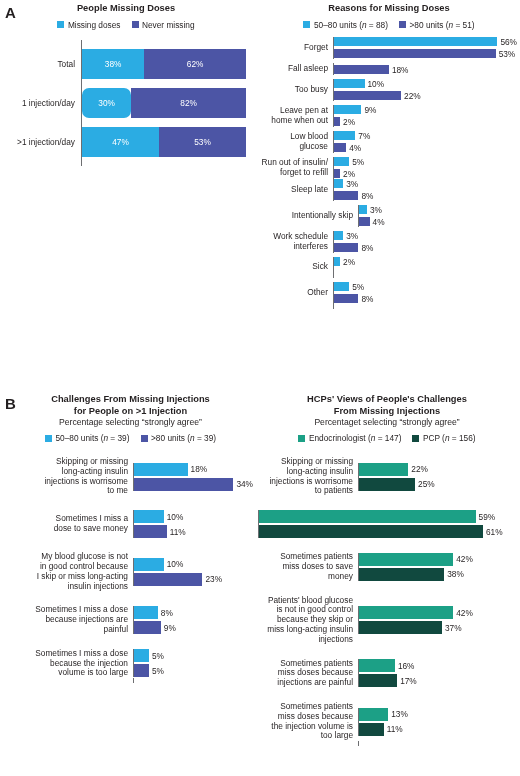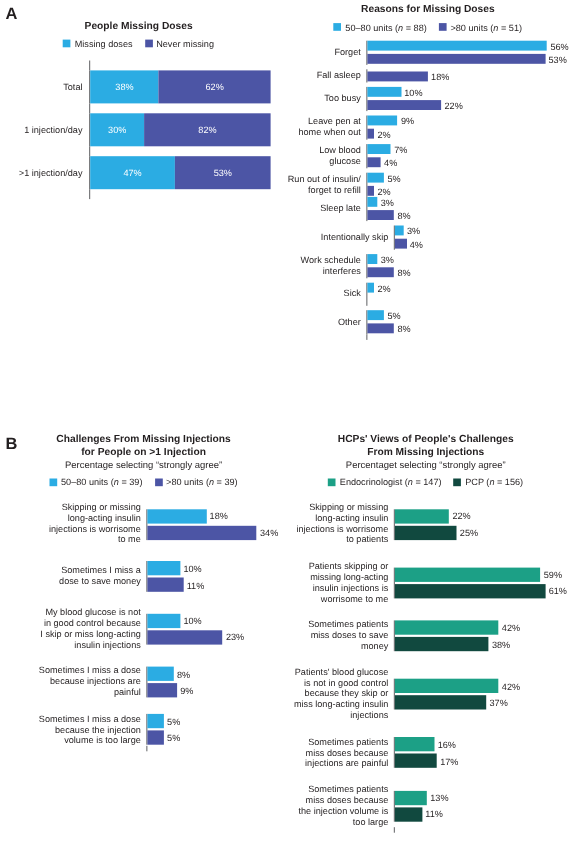--- a/index.html
+++ b/index.html
@@ -70,21 +70,21 @@
   .st-gap { height:9px; }
   .axis-tail { border-left:1.2px solid #6d6e71; }
 </style>
 </head>
 <body>
 
 <div class="panel" style="left:0; top:0; width:520px; height:390px;">
 
   <div class="panel-letter" style="position:absolute; left:5px; top:4px;">A</div>
 
-  <div style="position:absolute; left:6px; top:18px; width:240px;">
+  <div style="position:absolute; left:6px; top:3px; width:240px;">
     <div class="chart-title">People Missing Doses</div>
 
     <div class="legend">
       <div class="legend-item">
         <span class="swatch" style="background:#2BACE3"></span>
         <span>Missing doses</span>
       </div>
       <div class="legend-item">
         <span class="swatch" style="background:#4C55A5"></span>
         <span>Never missing</span>
@@ -100,21 +100,21 @@
           <div class="st-seg" style="width:38%; background:#2BACE3;">38%</div>
           <div class="st-seg" style="width:62%; background:#4C55A5;">62%</div>
         </div>
       </div>
 
       <div class="st-gap axis-tail" style="margin-left:75px;"></div>
 
       <div class="st-row">
         <div class="st-label" style="width:75px;">1 injection/day</div>
         <div class="st-bars">
-          <div class="st-seg" style="width:30%; background:#2BACE3;">30%</div>
+          <div class="st-seg" style="width:30%; background:#2BACE3;border-radius:7px;">30%</div>
           <div class="st-seg" style="width:70%; background:#4C55A5;">82%</div>
         </div>
       </div>
 
       <div class="st-gap axis-tail" style="margin-left:75px;"></div>
 
       <div class="st-row">
         <div class="st-label" style="width:75px;">&gt;1 injection/day</div>
         <div class="st-bars">
           <div class="st-seg" style="width:47%; background:#2BACE3;">47%</div>
@@ -422,24 +422,20 @@
               <div class="bar" style="height: 13px; background: rgb(28, 160, 134); width: 31.4286%;"></div>
               <span class="bar-val">22%</span>
             </div>
             <div class="bar-line" style="margin-top: 2px;">
               <div class="bar" style="height: 13px; background: rgb(17, 73, 63); width: 35.7143%;"></div>
               <span class="bar-val">25%</span>
             </div>
           </div>
         </div>
         <div class="gbar-row" style="margin-top: 14px;">
-          <div class="gbar-label" style="width: 100px; white-space: pre-line;">Patients skipping or
-missing long-acting
-insulin injections is
-worrisome to me</div>
           <div class="gbar-bars">
             <div class="bar-line">
               <div class="bar" style="height: 13px; background: rgb(28, 160, 134); width: 84.2857%;"></div>
               <span class="bar-val">59%</span>
             </div>
             <div class="bar-line" style="margin-top: 2px;">
               <div class="bar" style="height: 13px; background: rgb(17, 73, 63); width: 87.1429%;"></div>
               <span class="bar-val">61%</span>
             </div>
           </div>

